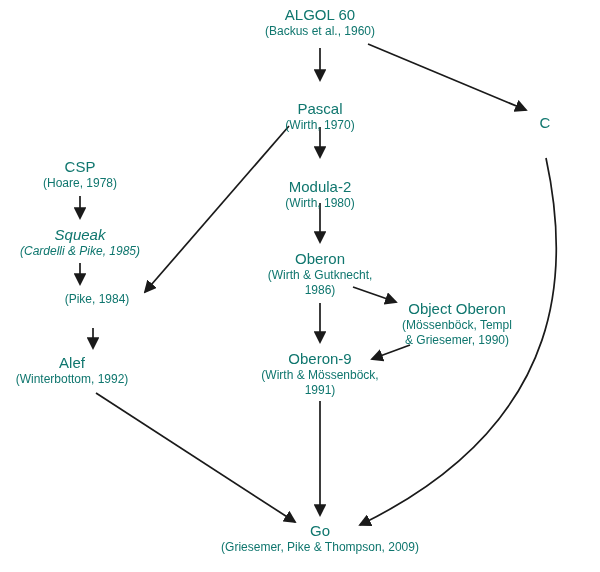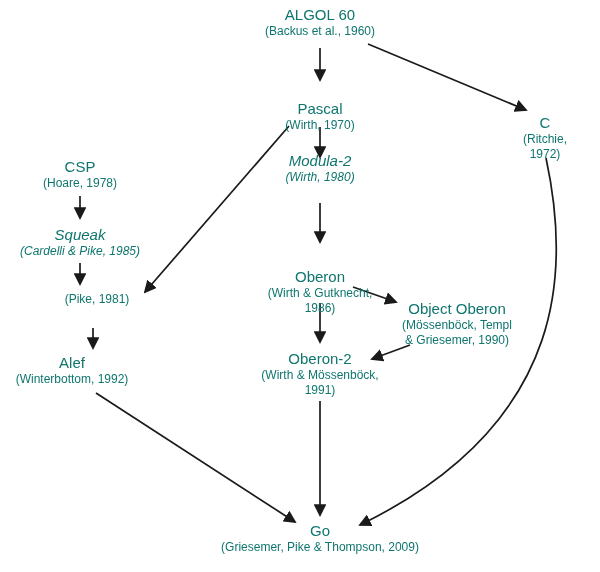--- a/index.html
+++ b/index.html
@@ -57,56 +57,55 @@
     <div class="citation">(Backus et al., 1960)</div>
   </div>
 
   <div class="node" style="left:320px; top:100px;">
     <div class="label">Pascal</div>
     <div class="citation">(Wirth, 1970)</div>
   </div>
 
   <div class="node" style="left:545px; top:114px;">
     <div class="label">C</div>
-    <div class="citation">(Ritchie, 1972)</div>
   </div>
 
   <div class="node" style="left:80px; top:158px;">
     <div class="label">CSP</div>
     <div class="citation">(Hoare, 1978)</div>
   </div>
 
-  <div class="node" style="left:320px; top:152px;font-style:italic;">
+  <div class="node" style="left:320px; top:178px;">
     <div class="label">Modula-2</div>
     <div class="citation">(Wirth, 1980)</div>
   </div>
 
   <div class="node" style="left:80px; top:226px;font-style:italic;">
     <div class="label">Squeak</div>
     <div class="citation">(Cardelli &amp; Pike, 1985)</div>
   </div>
 
-  <div class="node" style="left:320px; top:268px;">
+  <div class="node" style="left:320px; top:250px;">
     <div class="label">Oberon</div>
     <div class="citation">(Wirth &amp; Gutknecht,
 1986)</div>
   </div>
 
   <div class="node" style="left:97px; top:292px;">
-    <div class="citation">(Pike, 1981)</div>
+    <div class="citation">(Pike, 1984)</div>
   </div>
 
   <div class="node" style="left:457px; top:300px;">
     <div class="label">Object Oberon</div>
     <div class="citation">(Mössenböck, Templ
 &amp; Griesemer, 1990)</div>
   </div>
 
   <div class="node" style="left:320px; top:350px;">
-    <div class="label">Oberon-2</div>
+    <div class="label">Oberon-9</div>
     <div class="citation">(Wirth &amp; Mössenböck,
 1991)</div>
   </div>
 
   <div class="node" style="left:72px; top:354px;">
     <div class="label">Alef</div>
     <div class="citation">(Winterbottom, 1992)</div>
   </div>
 
   <div class="node" style="left:320px; top:522px;">

